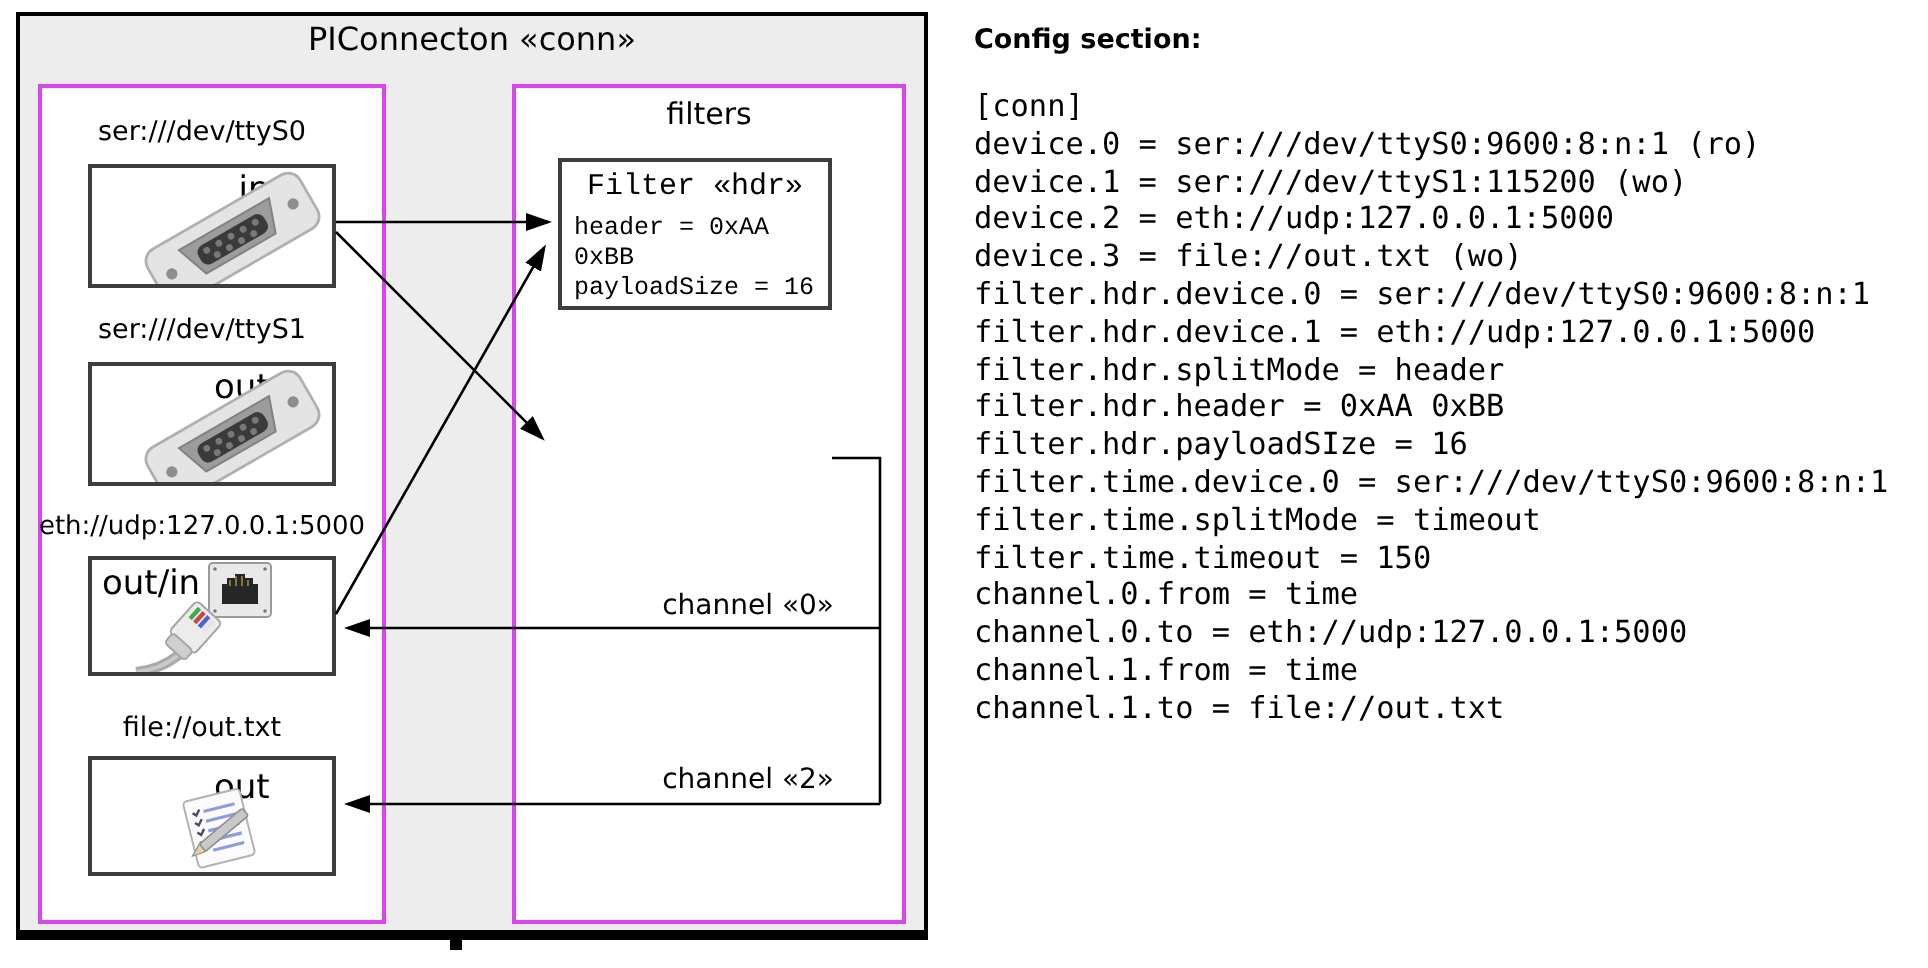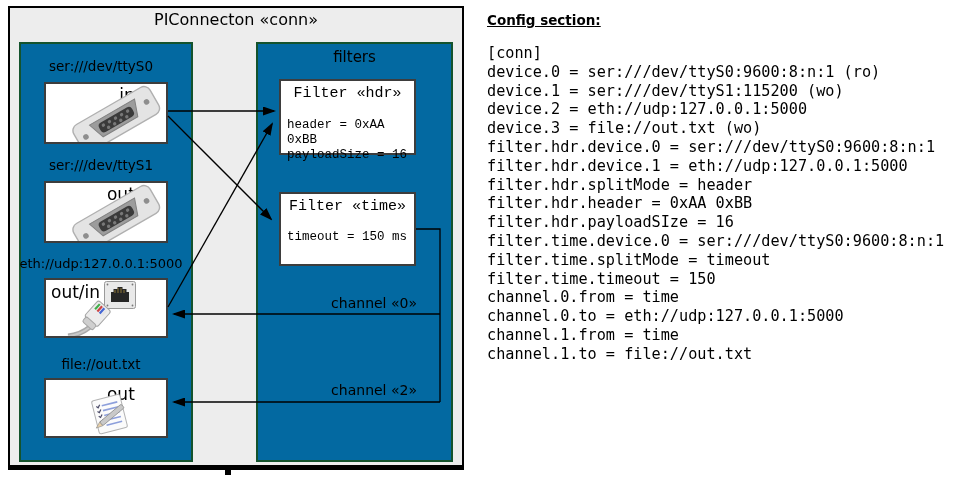--- a/index.html
+++ b/index.html
@@ -12,21 +12,21 @@
     position:absolute; left:8px; top:6px; width:456px; height:464px;
     box-sizing:border-box; background:#ededed;
     border:2px solid #000; border-bottom:5px solid #000;padding-left:46px;
   }
   .outer-title {
     position:absolute; left:0; right:0; top:2px; text-align:center;
     font-size:16px; line-height:20px;
   }
   .panel {
     position:absolute; box-sizing:border-box;
-    background:#0369a1; border:2px solid #14532d;
+    background:#ffffff; border:2px solid #d946ef;
   }
   .devices-panel { left:9px;  top:34px; width:174px; height:420px; }
   .filters-panel { left:246px; top:34px; width:197px; height:420px; }
   .filters-title { position:absolute; left:0; right:0; top:4px; text-align:center; font-size:15px; }
 
   .dev-label {
     position:absolute; left:9px; width:164px; text-align:center;
     font-size:13.5px; line-height:16px; white-space:nowrap;
   }
   .dev-box {
@@ -50,21 +50,21 @@
   }
 
   .wires { position:absolute; left:0; top:0; pointer-events:none; }
 
   .bottom-notch { position:absolute; left:225px; top:466px; width:6px; height:9px; background:#000; }
 
   
   .config { position:absolute; left:487px; top:0; width:476px; height:484px; }
   .config-heading {
     position:absolute; left:0; top:12px;
-    font-family:"DejaVu Sans", sans-serif; font-size:13.5px; font-weight:bold;text-decoration:underline;
+    font-family:"DejaVu Sans", sans-serif; font-size:13.5px; font-weight:bold;
   }
   .config-pre {
     position:absolute; left:0; top:44px; margin:0;
     font-family:"DejaVu Sans Mono", monospace; font-size:15.2px; line-height:18.8px;
     white-space:pre;
   }
 </style>
 </head>
 <body>
 
@@ -183,32 +183,26 @@
         </g>
         <g transform="rotate(-40 26 20)">
           <rect x="12" y="17.5" width="28" height="4.8" rx="1.2" fill="#c9c9c9" stroke="#8f8f8f" stroke-width="0.8"></rect>
           <path d="M12 17.5 l-6.5 2.4 6.5 2.4 z" fill="#e8cfa6" stroke="#8f8f8f" stroke-width="0.6"></path>
         </g>
       </svg>
     </div>
 
     <div class="filter-box" style="top:71px; height:76px">
       <div class="filter-title">Filter «hdr»</div>
-      <div class="filter-props" style="margin-top:16px">
+      <div class="filter-props" style="margin-top:5px">
         <div>header = 0xAA 0xBB</div>
         <div>payloadSize = 16</div>
       </div>
     </div>
 
-    <div class="filter-box" style="top:184px; height:74px">
-      <div class="filter-title">Filter «time»</div>
-      <div class="filter-props" style="margin-top:15px">
-        <div>timeout = 150 ms</div>
-      </div>
-    </div>
 
     <div class="channel-label" style="top:287px">channel «0»</div>
     <div class="channel-label" style="top:374px">channel «2»</div>
 
     <svg class="wires" width="452" height="457" viewBox="10 8 452 457">
       <defs>
         <marker id="arr" markerUnits="userSpaceOnUse" markerWidth="13" markerHeight="9" refX="11" refY="4.5" orient="auto">
           <path d="M0,0 L13,4.5 L0,9 z" fill="#000"></path>
         </marker>
       </defs>

